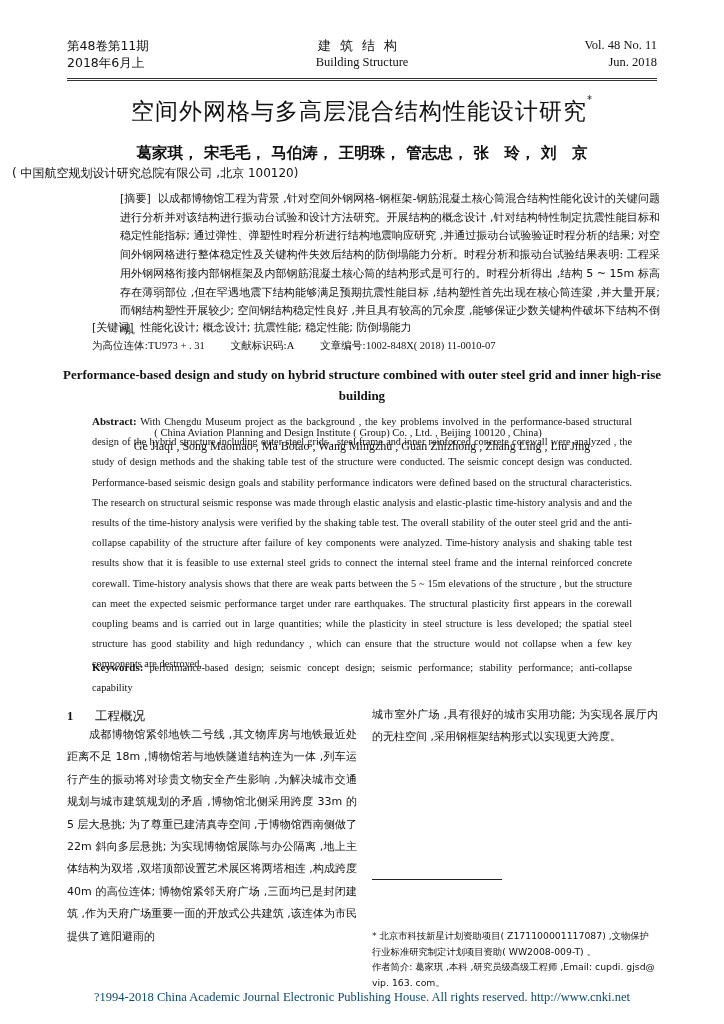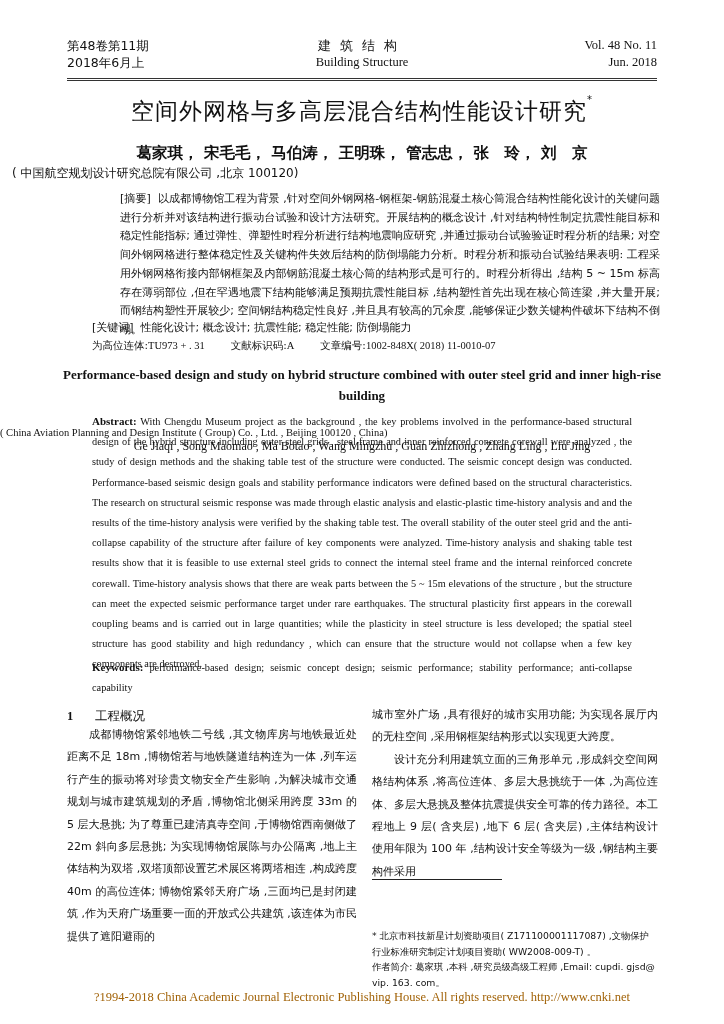--- a/index.html
+++ b/index.html
@@ -20,36 +20,36 @@
   .affil { left:12px; width:724px; top:165px; text-align:left; font-size:12px; }
 
   .abs-cn { left:92px; width:540px; top:190px; font-size:11px; line-height:18.7px; text-align:justify;margin-left:28px; }
   .abs-cn .lbl { }
   .kw-cn { left:92px; top:320px; font-size:11px; }
   .cls-line { left:92px; top:339px; font-size:10.5px; white-space:nowrap; }
   .cls-line span.gap { display:inline-block; width:26px; }
 
   .en-title { left:60px; width:604px; top:364px; text-align:center; font-family:"Liberation Serif", serif; font-weight:bold; font-size:13px; line-height:21px; }
   .en-authors { left:0; width:724px; top:408px; text-align:center; font-family:"Liberation Serif", serif; font-size:12px;margin-top:31px; }
-  .en-affil { left:0; width:696px; top:427px; text-align:left; font-family:"Liberation Serif", serif; font-size:10.5px; }
+  .en-affil { left:0; width:696px; top:427px; text-align:center; font-family:"Liberation Serif", serif; font-size:10.5px; }
   .en-abs { left:92px; width:540px; top:432px; font-family:"Liberation Serif", serif; font-size:10.3px; line-height:20.2px; text-align:justify; }
   .en-abs b { font-weight:bold; font-size:11px; }
   .en-kw { left:92px; width:540px; top:657px; font-family:"Liberation Serif", serif; font-size:10.3px; line-height:20px; text-align:justify; }
   .en-kw b { font-weight:bold; font-size:11px; }
 
   .sec-head { left:67px; top:708px; font-size:12.5px; }
   .sec-head .num { font-family:"Liberation Serif", serif; font-weight:bold; display:inline-block; width:28px; }
   .col { font-size:11px; line-height:22.4px; text-align:justify; }
   .col-left { left:67px; width:290px; top:724px; }
   .col-right { left:372px; width:286px; top:704px; }
   .indent { text-indent:2em; }
   .fn-rule { left:372px; top:879px; width:130px; border-top:1px solid #222; }
   .fn { left:372px; width:286px; top:928px; font-size:9.3px; line-height:15.5px; }
   .fn p { margin:0; }
-  .footer { left:0; width:724px; top:990px; text-align:center; font-family:"Liberation Serif", serif; font-size:12.5px; color:#a16207; }
+  .footer { left:0; width:724px; top:990px; text-align:center; font-family:"Liberation Serif", serif; font-size:12.5px; color:#0c4a6e; }
   p { margin:0; }
 </style>
 </head>
 <body>
 
 <div class="abs hdr hdr-left">
   <div>第48卷第11期</div>
   <div>2018年6月上</div>
 </div>
 <div class="abs hdr hdr-center">
@@ -90,21 +90,20 @@
 </div>
 
 <div class="abs sec-head">
   <span class="num">1</span><span>工程概况</span>
 </div>
 <div class="abs col col-left">
   <p class="indent">成都博物馆紧邻地铁二号线 ,其文物库房与地铁最近处距离不足 18m ,博物馆若与地铁隧道结构连为一体 ,列车运行产生的振动将对珍贵文物安全产生影响 ,为解决城市交通规划与城市建筑规划的矛盾 ,博物馆北侧采用跨度 33m 的 5 层大悬挑; 为了尊重已建清真寺空间 ,于博物馆西南侧做了 22m 斜向多层悬挑; 为实现博物馆展陈与办公隔离 ,地上主体结构为双塔 ,双塔顶部设置艺术展区将两塔相连 ,构成跨度 40m 的高位连体; 博物馆紧邻天府广场 ,三面均已是封闭建筑 ,作为天府广场重要一面的开放式公共建筑 ,该连体为市民提供了遮阳避雨的</p>
 </div>
 <div class="abs col col-right">
   <p>城市室外广场 ,具有很好的城市实用功能; 为实现各展厅内的无柱空间 ,采用钢框架结构形式以实现更大跨度。</p>
-  <p class="indent">设计充分利用建筑立面的三角形单元 ,形成斜交空间网格结构体系 ,将高位连体、多层大悬挑统于一体 ,为高位连体、多层大悬挑及整体抗震提供安全可靠的传力路径。本工程地上 9 层( 含夹层) ,地下 6 层( 含夹层) ,主体结构设计使用年限为 100 年 ,结构设计安全等级为一级 ,钢结构主要构件采用</p>
 </div>
 
 <div class="abs fn-rule"></div>
 <div class="abs fn">
   <p>* 北京市科技新星计划资助项目( Z171100001117087) ,文物保护行业标准研究制定计划项目资助( WW2008-009-T) 。</p>
   <p>作者简介: 葛家琪 ,本科 ,研究员级高级工程师 ,Email: cupdi. gjsd@ vip. 163. com。</p>
 </div>
 
 <div class="abs footer">?1994-2018 China Academic Journal Electronic Publishing House. All rights reserved.    http://www.cnki.net</div>
 

